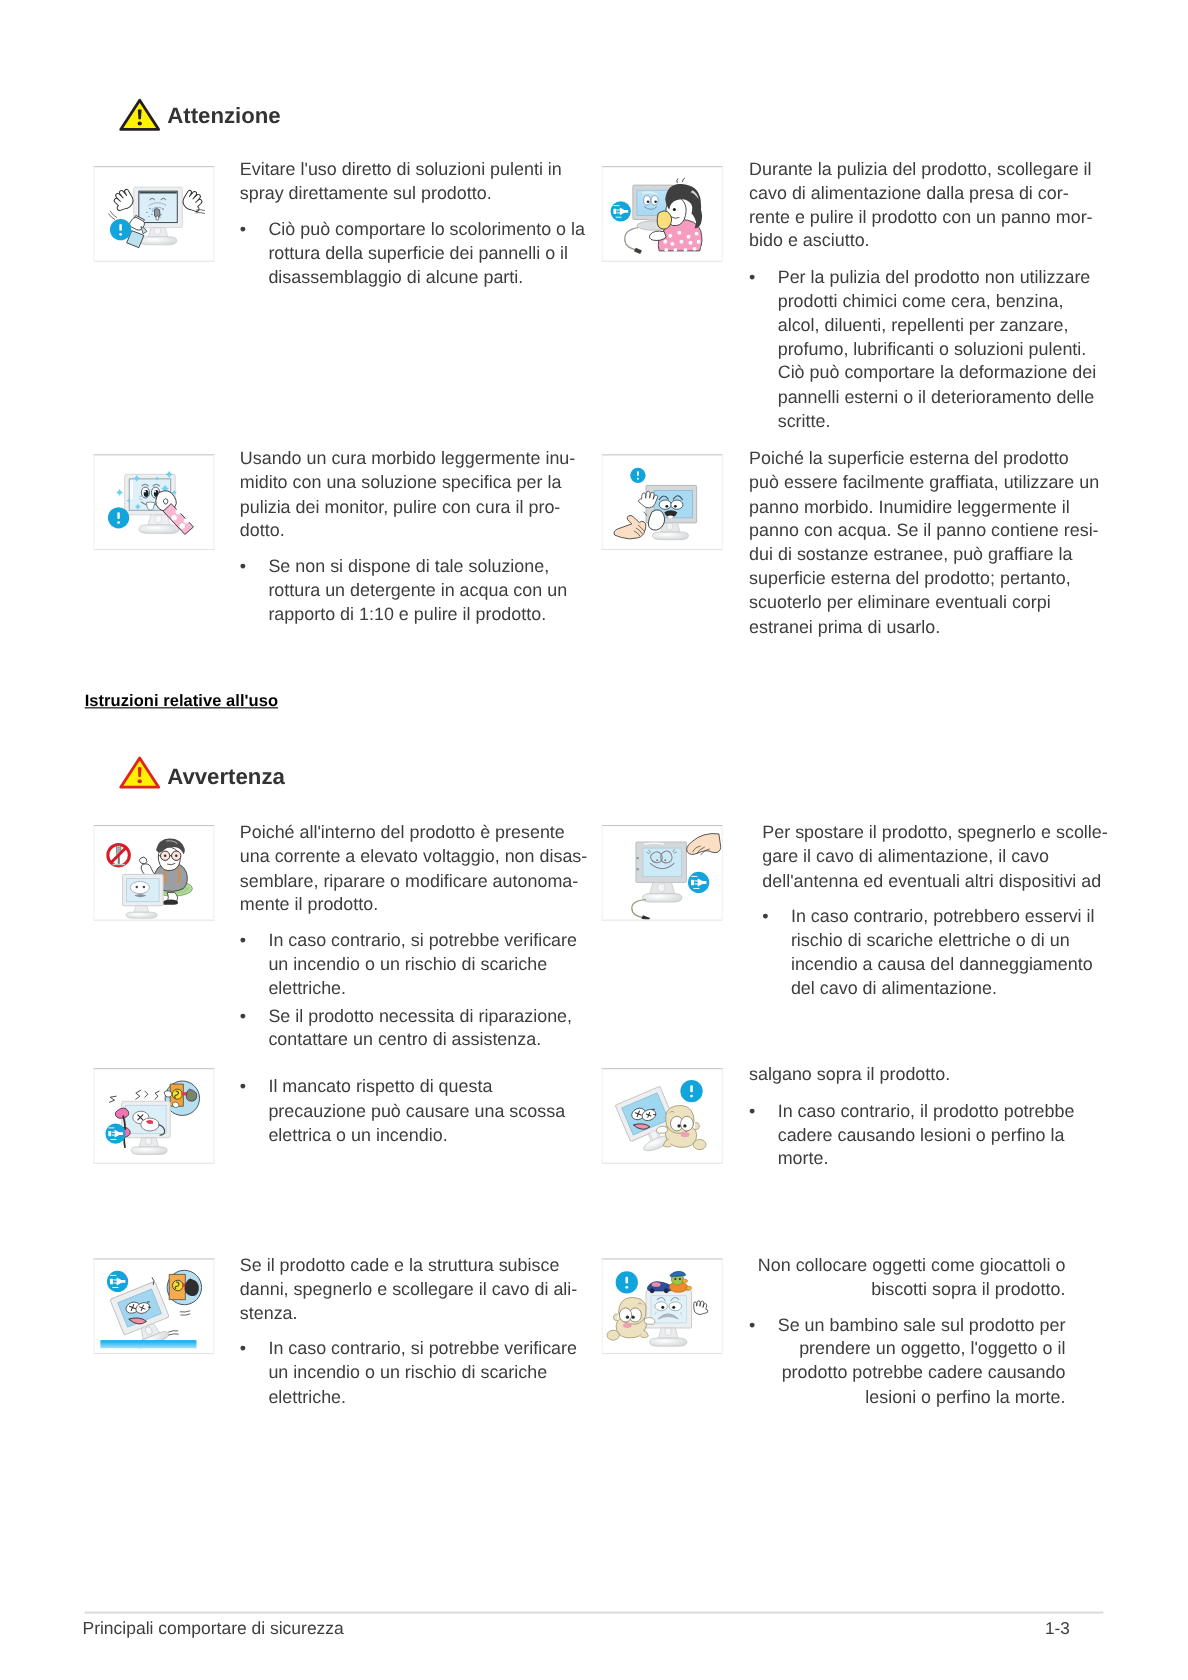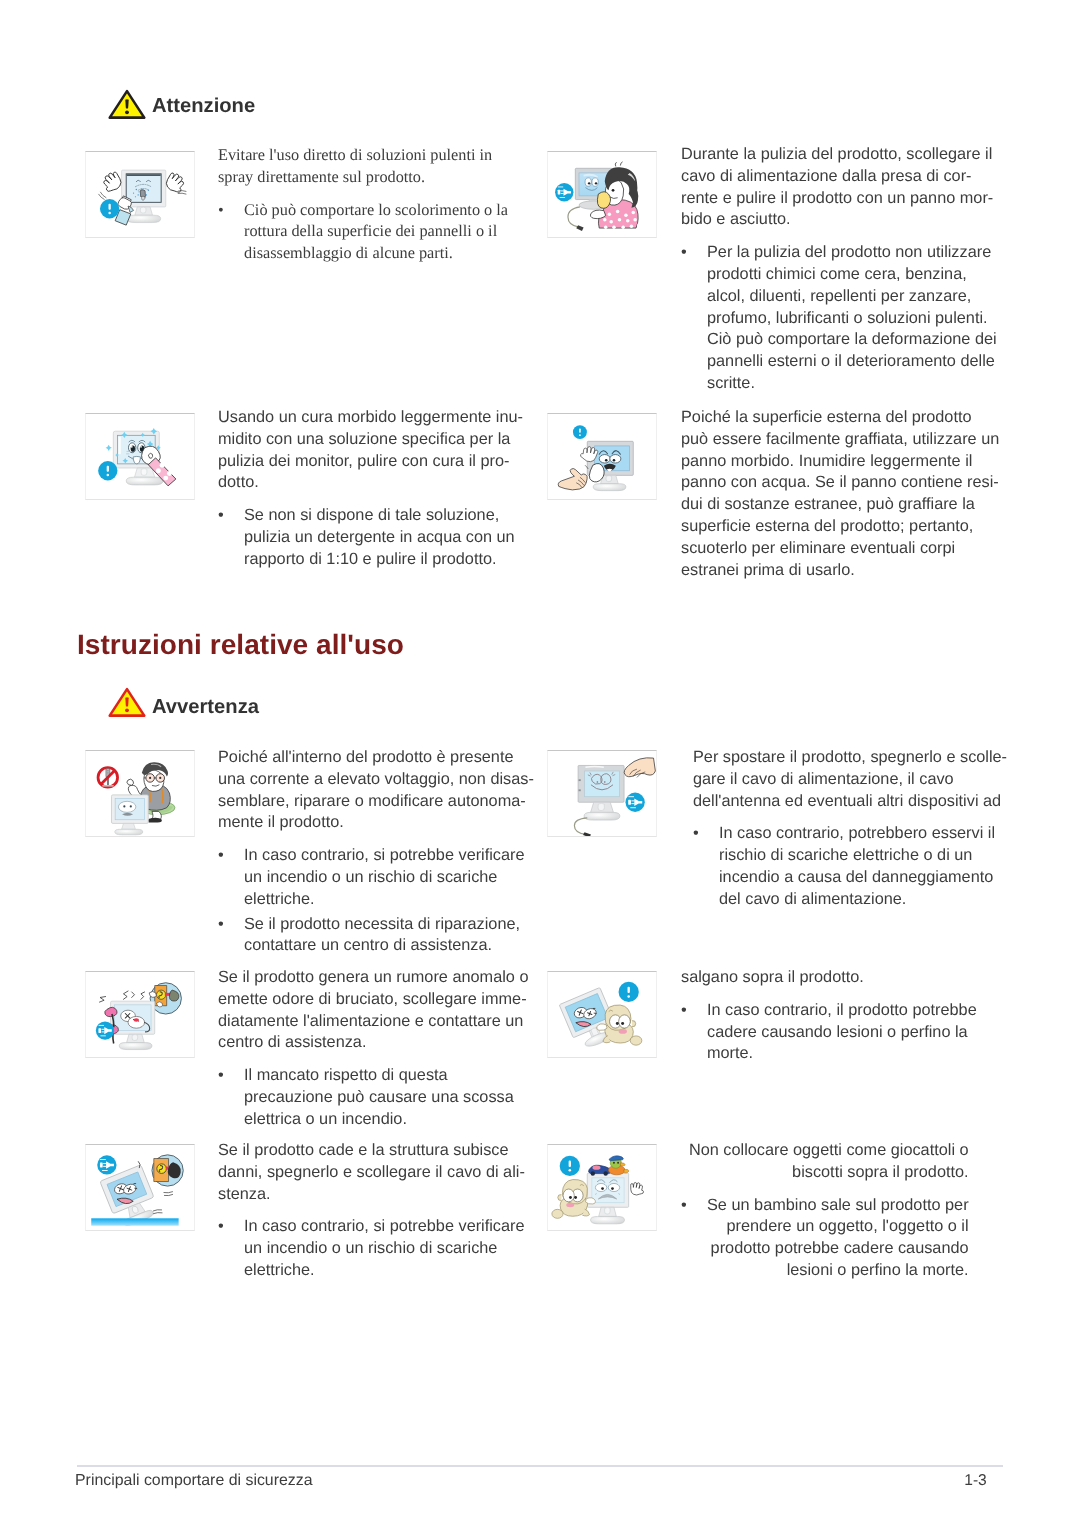--- a/index.html
+++ b/index.html
@@ -7,39 +7,39 @@
   body{width:1080px;height:1527px;overflow:hidden;
        font-family:"Liberation Sans",sans-serif;color:#3d3d3d;
        -webkit-font-smoothing:antialiased;text-rendering:geometricPrecision;}
   .page{position:relative;width:1080px;height:1527px;background:#fff;}
 
   .callout{position:absolute;display:flex;align-items:center;justify-content:flex-end;}
   .callout .tri{width:38px;height:31px;display:block;flex:0 0 auto;}
   .callout .clabel{font-size:20.2px;font-weight:bold;color:#333333;margin-left:6px;
                    letter-spacing:0px;position:relative;top:2px;}
 
-  .section-heading{position:absolute;font-size:28px;font-weight:bold;color:#7f1d1d;
-                   letter-spacing:0.05px;}
+  .section-heading{position:absolute;font-size:15px;font-weight:bold;color:#000000;
+                   letter-spacing:0.05px;text-decoration:underline;}
 
   .block{position:absolute;}
   .thumb{position:absolute;width:110px;height:87px;
          border-top:1px solid #c6c6c6;border-left:1px solid #f0f0f0;
          border-right:1px solid #efefef;border-bottom:1px solid #e4e4e4;
          background:#fff;box-sizing:border-box;overflow:hidden;}
   .thumb svg{display:block;width:108px;height:85px;}
 
   .txt{position:absolute;font-size:16.3px;line-height:21.8px;color:#3d3d3d;white-space:nowrap;}
   .txt .ln{white-space:nowrap;}
   .bul{position:relative;padding-left:26px;margin-top:11px;}
   .bul .dot{position:absolute;left:0px;top:0px;font-size:16.3px;line-height:21.8px;}
   .bul + .bul{margin-top:3px;}
 
   .footrule{position:absolute;left:77px;top:1465px;width:926px;height:1.5px;background:#dcdce6;}
   .footleft{position:absolute;left:75px;top:1472px;font-size:15.9px;color:#3d3d3d;}
-  .footright{position:absolute;left:950px;top:1472px;width:51px;text-align:center;font-size:15.6px;color:#3d3d3d;}
+  .footright{position:absolute;left:950px;top:1472px;width:51px;text-align:left;font-size:15.6px;color:#3d3d3d;}
 </style>
 </head>
 <body>
 
 <div class="page">
 <div class="callout" style="left:108px;top:89px;">
       <svg class="tri" viewBox="0 0 37 30">
         <path d="M18.5 2.0 L35.3 27.8 L1.7 27.8 Z" fill="#FFF200" stroke="#231f20" stroke-width="2.5" stroke-linejoin="round"></path>
         <path d="M16.8 10.4 q1.7 -1.1 3.4 0 l-0.6 8.2 q-1.1 0.8 -2.2 0 z" fill="#231f20"></path>
         <ellipse cx="18.5" cy="22.6" rx="1.9" ry="1.8" fill="#231f20"></ellipse>
@@ -119,21 +119,21 @@
             <path d="M32 59 l12 4.6 l-5 12.2 l-12 -4.8 z" fill="#bde2ef" stroke="#2f2f2f" stroke-width="0.85" stroke-linejoin="round"></path>
             <path d="M41 55 q4.5 1.2 6 4.8 l-3.8 2.2 z" fill="#bde2ef" stroke="#2f2f2f" stroke-width="0.7"></path>
             <g>
               <circle cx="21" cy="58" r="10.5" fill="#12a5dc"></circle>
               <rect x="19.7925" y="52.54" width="2.415" height="6.51" rx="1.05" fill="#fff"></rect>
               <circle cx="21" cy="62.62" r="1.3125" fill="#fff"></circle>
             </g>
           </g>
         </svg>
       </div>
-  <div class="txt" style="left:218px;top:144px;font-family:Liberation Serif, serif;">
+  <div class="txt" style="left:218px;top:144px;">
     <div class="para">
       <div class="ln">Evitare l'uso diretto di soluzioni pulenti in</div>
       <div class="ln">spray direttamente sul prodotto.</div>
     </div>
     <div class="bul">
           <span class="dot">•</span>
           <div class="ln">Ciò può comportare lo scolorimento o la</div>
           <div class="ln">rottura della superficie dei pannelli o il</div>
           <div class="ln">disassemblaggio di alcune parti.</div>
         </div>
@@ -312,21 +312,21 @@
   <div class="txt" style="left:218px;top:407px;">
     <div class="para">
       <div class="ln">Usando un cura morbido leggermente inu-</div>
       <div class="ln">midito con una soluzione specifica per la</div>
       <div class="ln">pulizia dei monitor, pulire con cura il pro-</div>
       <div class="ln">dotto.</div>
     </div>
     <div class="bul">
           <span class="dot">•</span>
           <div class="ln">Se non si dispone di tale soluzione,</div>
-          <div class="ln">pulizia un detergente in acqua con un</div>
+          <div class="ln">rottura un detergente in acqua con un</div>
           <div class="ln">rapporto di 1:10 e pulire il prodotto.</div>
         </div>
   </div>
 </div>
 <div class="block">
   <div class="thumb" style="left:547px;top:413px;">
         <svg viewBox="0 0 108 85">
           <defs>
 <linearGradient id="mg4" x1="0" y1="0" x2="0" y2="1">
   <stop offset="0" stop-color="#fdfdfd"></stop>
@@ -640,26 +640,20 @@
               <path d="M15.1667 56.1667 l4.5 2.5 l3.66667 0 l0 2.66667 l-3.66667 0 l-4.5 2.5 z" fill="#fff"></path>
               <rect x="12.1667" y="58.0833" width="3.33333" height="1" fill="#fff"></rect>
               <rect x="12.1667" y="60.9167" width="3.33333" height="1" fill="#fff"></rect>
               <rect x="9" y="53.8333" width="5.83333" height="0.916667" fill="#fff"></rect>
               <rect x="11" y="65.25" width="5.83333" height="0.916667" fill="#fff"></rect>
             </g>
           </g>
         </svg>
       </div>
   <div class="txt" style="left:218px;top:967px;">
-    <div class="para">
-      <div class="ln">Se il prodotto genera un rumore anomalo o</div>
-      <div class="ln">emette odore di bruciato, scollegare imme-</div>
-      <div class="ln">diatamente l'alimentazione e contattare un</div>
-      <div class="ln">centro di assistenza.</div>
-    </div>
     <div class="bul">
           <span class="dot">•</span>
           <div class="ln">Il mancato rispetto di questa</div>
           <div class="ln">precauzione può causare una scossa</div>
           <div class="ln">elettrica o un incendio.</div>
         </div>
   </div>
 </div>
 <div class="block">
   <div class="thumb" style="left:547px;top:971px;">

